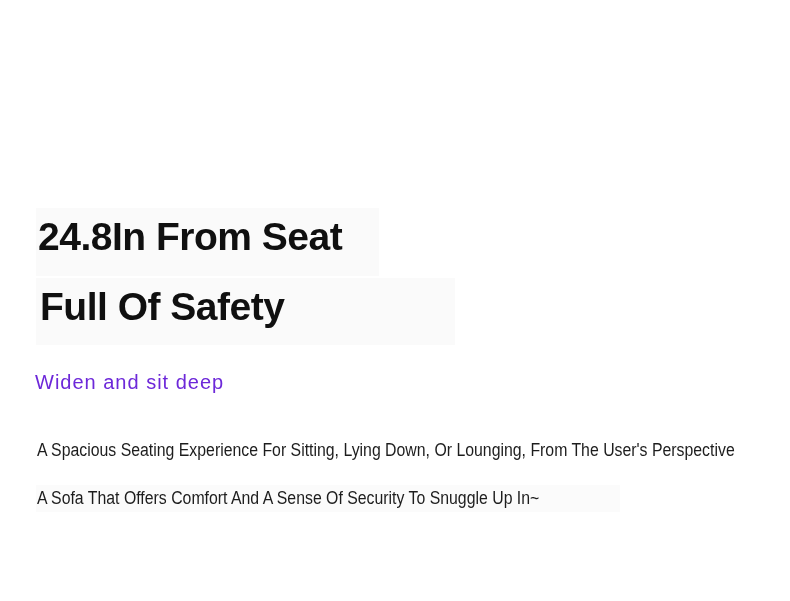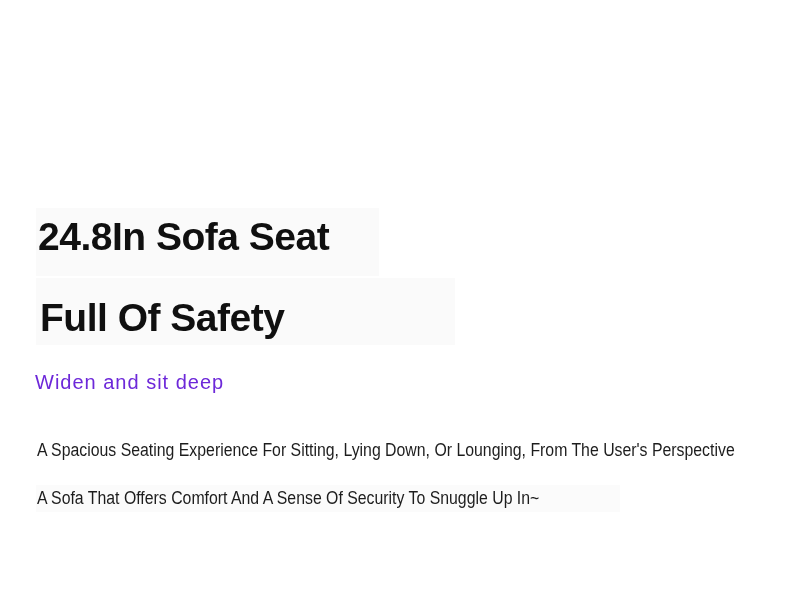--- a/index.html
+++ b/index.html
@@ -25,21 +25,21 @@
   .heading {
     position: absolute;
     font-weight: 700;
     font-size: 39px;
     line-height: 1;
     color: #101010;
     letter-spacing: -0.5px;
     white-space: nowrap;
   }
   .heading-1 { left: 38px; top: 217px; }
-  .heading-2 { left: 40px; top: 298px; }
+  .heading-2 { left: 40px; top: 287px; }
   .subtitle {
     position: absolute;
     left: 35px;
     top: 372px;
     font-size: 20px;
     line-height: 1;
     color: #6d28d9;
     letter-spacing: 1px;
     white-space: nowrap;
   }
@@ -57,21 +57,21 @@
 </style>
 </head>
 <body>
 
 <div class="canvas">
 
   <div class="highlight hl-1"></div>
   <div class="highlight hl-2"></div>
   <div class="highlight hl-3"></div>
 
-  <div class="heading heading-1">24.8In Sofa Seat</div>
+  <div class="heading heading-1">24.8In From Seat</div>
 
   <div class="heading heading-2">Full Of Safety</div>
 
   <div class="subtitle">Widen and sit deep</div>
 
   <div class="desc desc-1">A Spacious Seating Experience For Sitting, Lying Down, Or Lounging, From The User's Perspective</div>
 
   <div class="desc desc-2">A Sofa That Offers Comfort And A Sense Of Security To Snuggle Up In~</div>
 
 </div>

